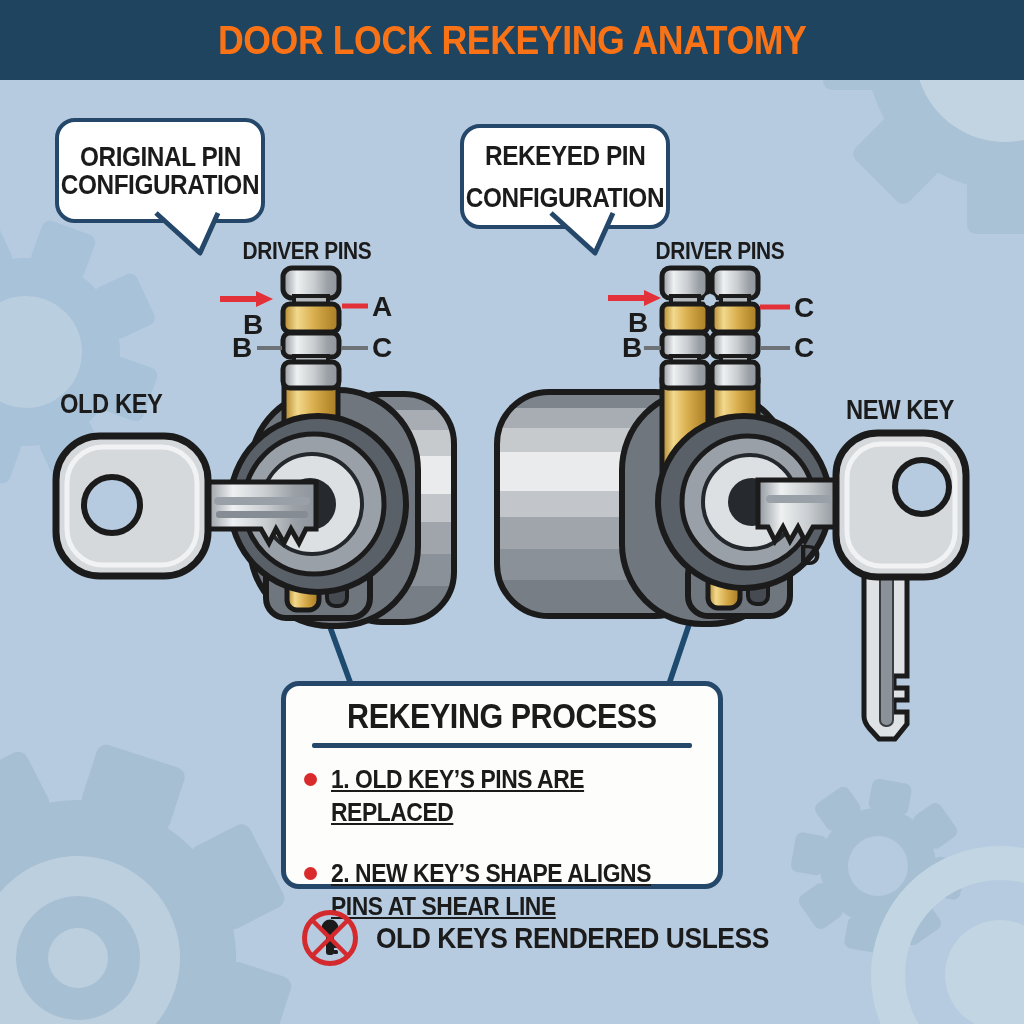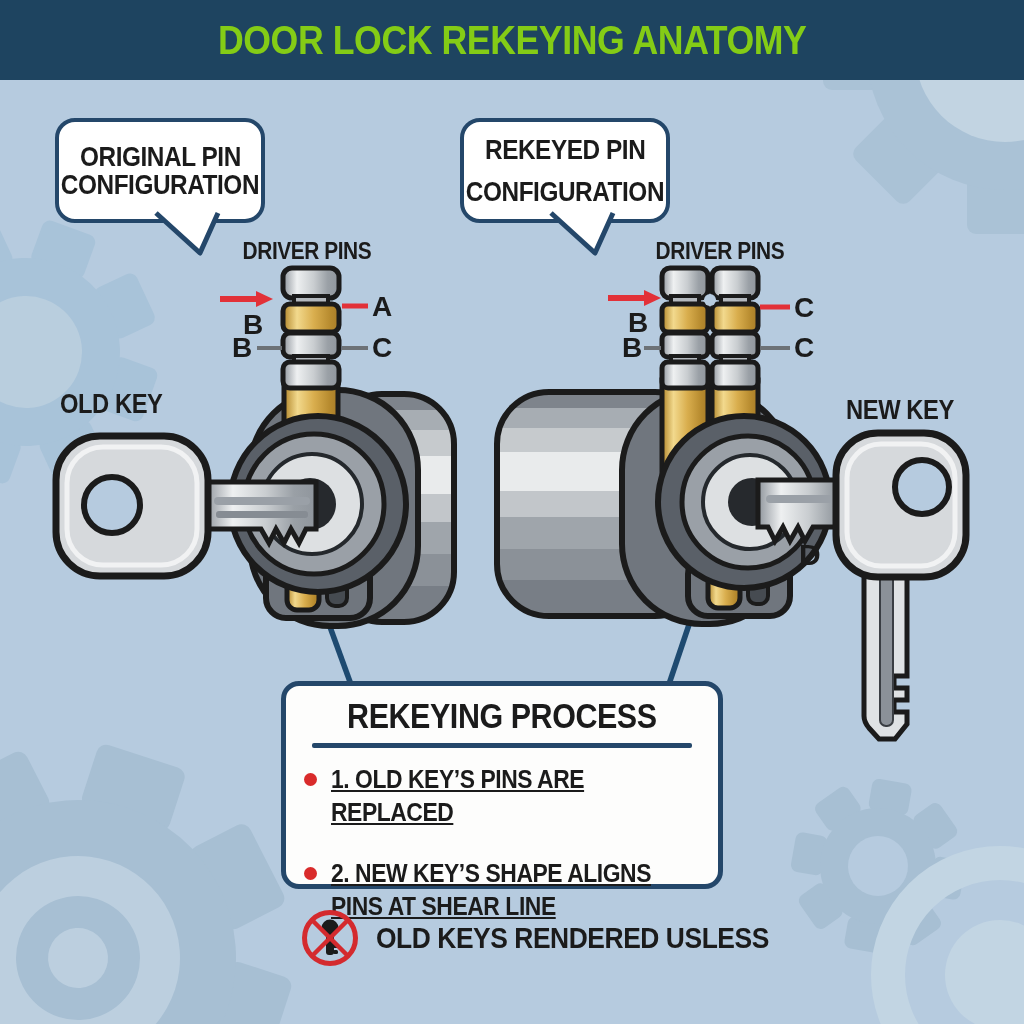--- a/index.html
+++ b/index.html
@@ -14,21 +14,21 @@
 
   
   .condc{display:inline-block;transform:scaleX(0.87);transform-origin:50% 50%;letter-spacing:-0.5px;white-space:nowrap;}
   .condl{display:block;transform:scaleX(0.88);transform-origin:0 50%;letter-spacing:-0.5px;}
 
   .title-bar{
     position:absolute;left:0;top:0;width:1024px;height:80px;
     background:#1e4460;display:flex;align-items:center;justify-content:center;z-index:6;
   }
   .title-bar h1{
-    margin:0;color:#84cc16;font-size:41px;font-weight:800;letter-spacing:0.5px;
+    margin:0;color:#f97316;font-size:41px;font-weight:800;letter-spacing:0.5px;
   }
 
   .callout{
     position:absolute;width:202px;height:97px;background:#ffffff;
     border:4.5px solid #24476a;border-radius:20px;z-index:5;
     display:flex;flex-direction:column;align-items:center;justify-content:center;
   }
   .callout .line{font-size:28px;font-weight:700;line-height:28px;text-align:center;}
   .callout-tail{position:absolute;z-index:6;}
 
@@ -262,21 +262,21 @@
 
   <div class="callout" style="left:55px;top:118px;">
     <span class="line"><span class="condc">ORIGINAL PIN</span></span>
     <span class="line"><span class="condc">CONFIGURATION</span></span>
   </div>
   <svg class="callout-tail" style="left:150px;top:210px;" width="74" height="48">
     <path d="M6,1 L68,1 L50,43 Z" fill="#ffffff"></path>
     <path d="M6,3 L50,43 L68,3" fill="none" stroke="#24476a" stroke-width="5" stroke-linejoin="round"></path>
   </svg>
 
-  <div class="callout" style="left:460px;top:118px;gap:14px;">
+  <div class="callout" style="left:460px;top:124px;gap:14px;">
     <span class="line"><span class="condc">REKEYED PIN</span></span>
     <span class="line"><span class="condc">CONFIGURATION</span></span>
   </div>
   <svg class="callout-tail" style="left:545px;top:210px;" width="74" height="48">
     <path d="M6,1 L68,1 L50,43 Z" fill="#ffffff"></path>
     <path d="M6,3 L50,43 L68,3" fill="none" stroke="#24476a" stroke-width="5" stroke-linejoin="round"></path>
   </svg>
 
   <div class="diagram-label lbl-driver" style="left:224px;top:237px;">
     <span class="condc">DRIVER PINS</span>

